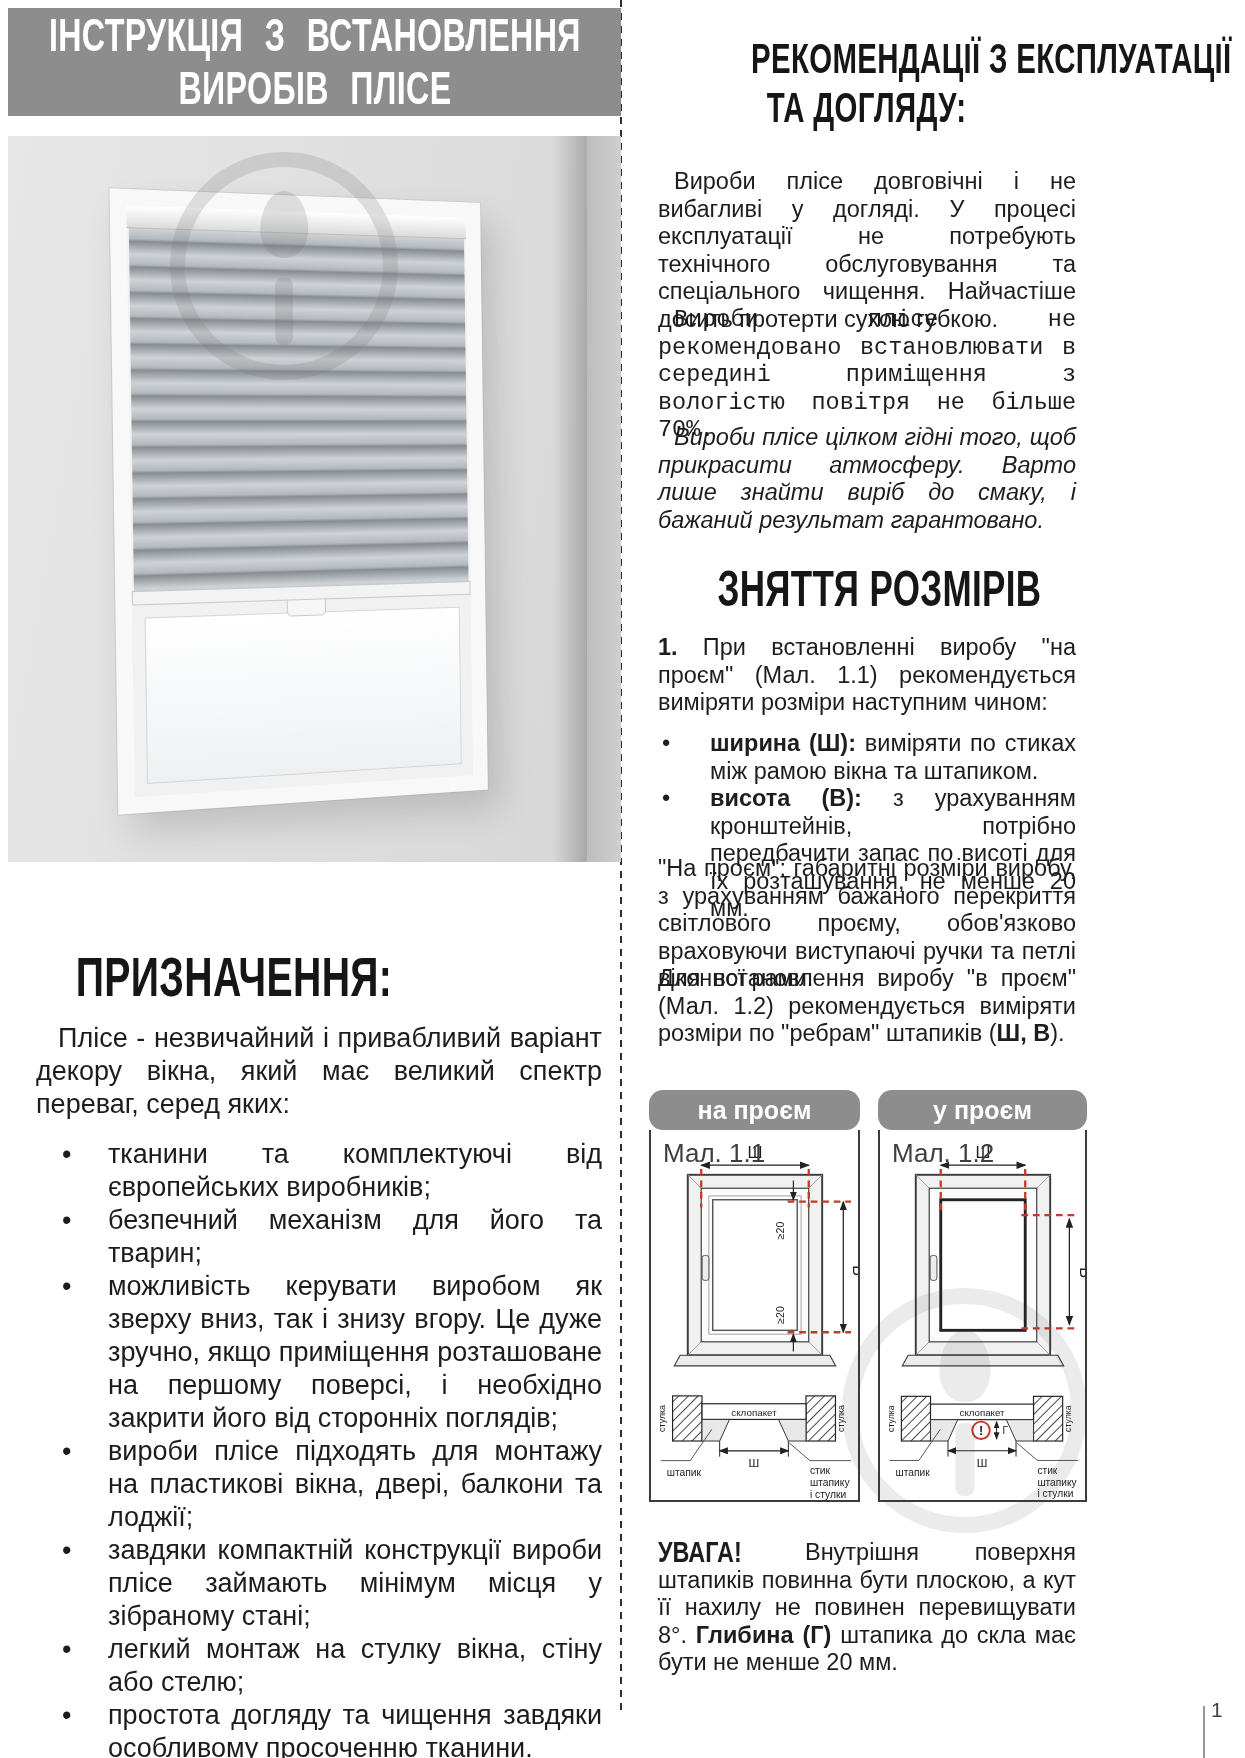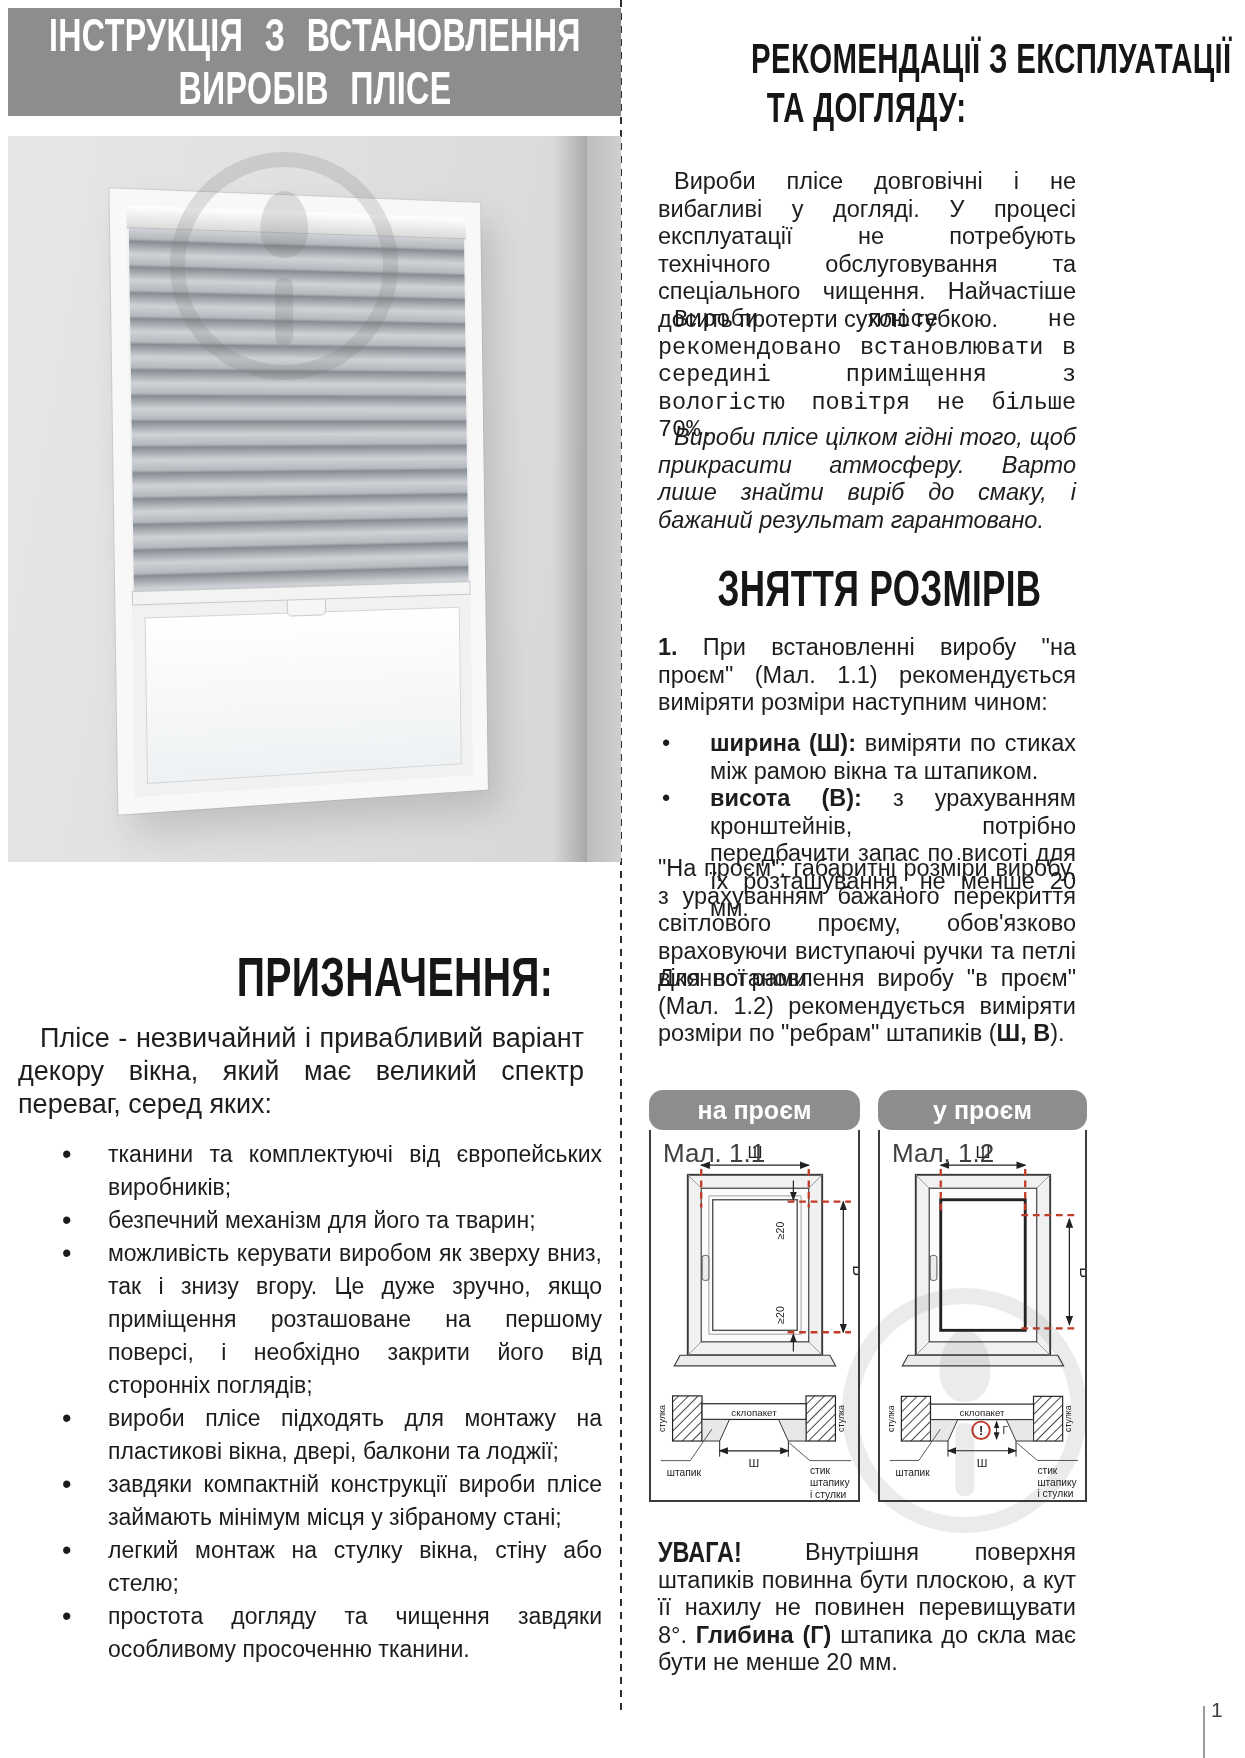--- a/index.html
+++ b/index.html
@@ -44,26 +44,26 @@
   .wm1 { left:162px; top:16px; width:228px; height:228px; border:15px solid rgba(125,125,125,0.22); }
   .wm2 { left:842px; top:1288px; width:245px; height:245px; border:16px solid rgba(60,60,60,0.10); z-index:30; }
   .watermark::before { content:""; position:absolute; left:50%; top:12%; transform:translateX(-50%);
            width:24%; height:34%; border-radius:50% 50% 46% 46% / 58% 58% 42% 42%; background:inherit;
            background:rgba(110,110,110,0.20); }
   .wm2::before { background:rgba(60,60,60,0.10); }
   .watermark::after { content:""; position:absolute; left:50%; bottom:10%; transform:translateX(-50%);
            width:9%; height:34%; border-radius:8px; background:rgba(110,110,110,0.20); }
   .wm2::after { background:rgba(60,60,60,0.10); }
 
-  .purpose-title { position:absolute; left:8px; top:944px; width:613px; text-align:right; }
+  .purpose-title { position:absolute; left:8px; top:944px; width:613px; text-align:left; }
   .purpose-title .cond { font-size:56px; }
   .lbody { font-size:27px; line-height:33px; text-align:justify; color:#1d1d1d; }
-  .purpose-intro { position:absolute; left:18px; top:1022px; width:566px; text-indent:22px; }
+  .purpose-intro { position:absolute; left:36px; top:1022px; width:566px; text-indent:22px; }
   .purpose-list { position:absolute; left:56px; top:1138px; width:546px; list-style:none; }
-  .purpose-list li { position:relative; padding-left:52px; font-size:23px; line-height:33px; text-align:justify; }
+  .purpose-list li { position:relative; padding-left:52px; font-size:27px; line-height:33px; text-align:justify; }
   .purpose-list li::before { content:"•"; position:absolute; left:6px; top:0; font-size:27px; }
 
   
   .rblock { position:absolute; left:658px; width:418px; font-size:23.5px; line-height:27.5px;
             text-align:justify; color:#1d1d1d; }
   .rtitle { position:absolute; left:648px; width:438px; text-align:center; }
   .r-h1 { top:34px; }
   .r-h1 .cond { font-size:42px; line-height:49px; }
   .r-h2 { top:560px; }
   .r-h2 .cond { font-size:50px; }

